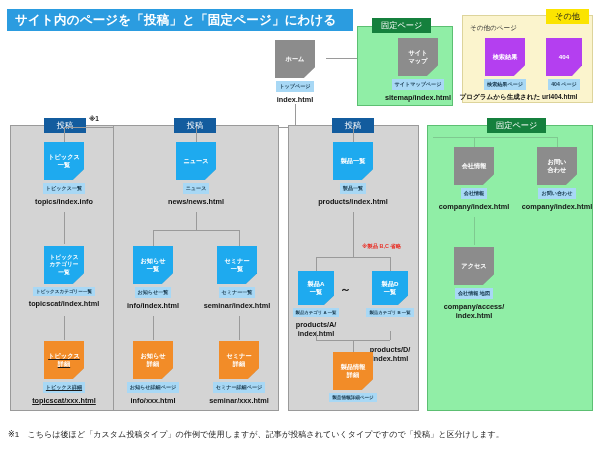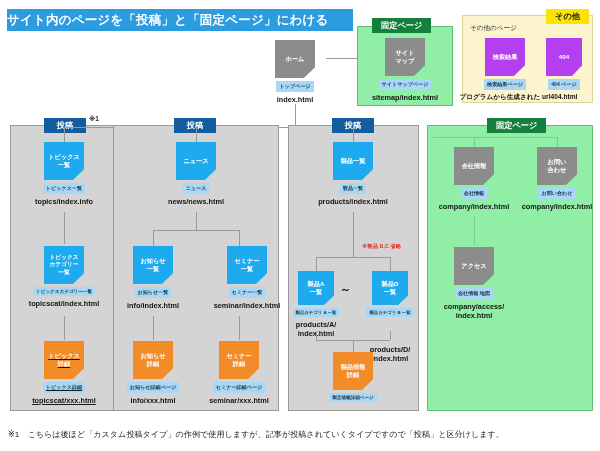--- a/index.html
+++ b/index.html
@@ -12,21 +12,21 @@
     color:#1a1a1a;
   }
 
   
   #title-bar{
     position:absolute;left:7px;top:9px;width:346px;height:22px;
     background:#2b9ce0;
     display:flex;align-items:center;
   }
   #title-bar .t{
-    color:#ffffff;font-size:12.5px;font-weight:bold;
+    color:#ffffff;font-size:12.5px;font-weight:bold;padding-left:8px;
     letter-spacing:.2px;white-space:nowrap;
   }
 
   
   .node{position:absolute;}
   .pagebox{
     position:relative;
     width:40px;height:38px;
     margin:0 auto;
     color:#ffffff;
@@ -68,21 +68,21 @@
   }
 
   
   .group{position:absolute;box-sizing:border-box;}
   .group.gray{background:#d4d4d4;border:1px solid #9a9a9a;}
   .group.green{background:#90eea6;border:1px solid #5cbf72;}
   .group.yellow{background:#fbf4cd;border:1px solid #ddd49b;}
   .tag{
     position:absolute;height:15px;
     display:flex;align-items:center;justify-content:center;
-    font-size:8.2px;font-weight:bold;color:#fff;
+    font-size:8.2px;font-weight:normal;color:#fff;
     padding:0 9px;box-sizing:border-box;white-space:nowrap;
   }
   .tag.blue{background:#135c9e;}
   .tag.green{background:#15803d;}
   .tag.yellow{background:#fbe400;color:#1a1a1a;}
 
   .note{position:absolute;font-size:6.5px;font-weight:bold;color:#222;}
   .note-red{position:absolute;font-size:5.4px;font-weight:bold;color:#e8332a;white-space:nowrap;}
   .plain{position:absolute;font-size:6.6px;color:#333;white-space:nowrap;}
 
@@ -112,21 +112,21 @@
   <div class="caption">トップページ</div>
   <div class="url">index.html</div>
 </div>
 
 <div class="ln h" style="left:326px;top:58px;width:44px;"></div>
 
 <div class="ln v" style="left:295px;top:104px;height:23px;"></div>
 
 <div class="group green" style="left:357px;top:26px;width:96px;height:80px;"></div>
 <div class="tag green" style="left:372px;top:18px;">固定ページ</div>
-<div class="node" style="left:374px;top:38px;width:62px;">
+<div class="node" style="left:387px;top:38px;width:62px;">
   <div class="pagebox gray">
     <span style="white-space:pre-line">サイト
 マップ</span>
     <span class="fold"></span>
   </div>
   <div class="caption">サイトマップページ</div>
   <div class="url" style="width:92px;margin-left:-15px;">sitemap/index.html</div>
 </div>
 
 <div class="group yellow" style="left:462px;top:15px;width:131px;height:88px;"></div>
@@ -211,21 +211,21 @@
 
 <div class="node" style="left:122px;top:246px;width:62px;">
   <div class="pagebox blue">
     <span style="white-space:pre-line">お知らせ
 一覧</span>
     <span class="fold"></span>
   </div>
   <div class="caption">お知らせ一覧</div>
   <div class="url" style="width:84px;margin-left:-11px;">info/index.html</div>
 </div>
-<div class="node" style="left:216px;top:246px;width:62px;">
+<div class="node" style="left:206px;top:246px;width:62px;">
   <div class="pagebox blue">
     <span style="white-space:pre-line">セミナー
 一覧</span>
     <span class="fold"></span>
   </div>
   <div class="caption">セミナー一覧</div>
   <div class="url" style="width:96px;margin-left:-17px;">seminar/index.html</div>
 </div>
 
 <div class="ln v" style="left:153px;top:316px;height:24px;"></div>

